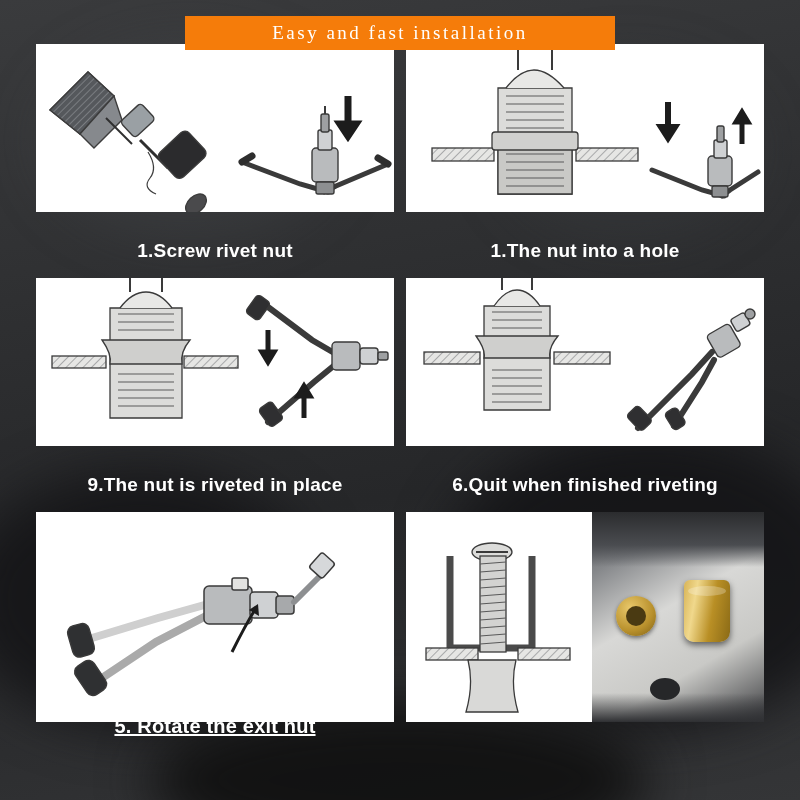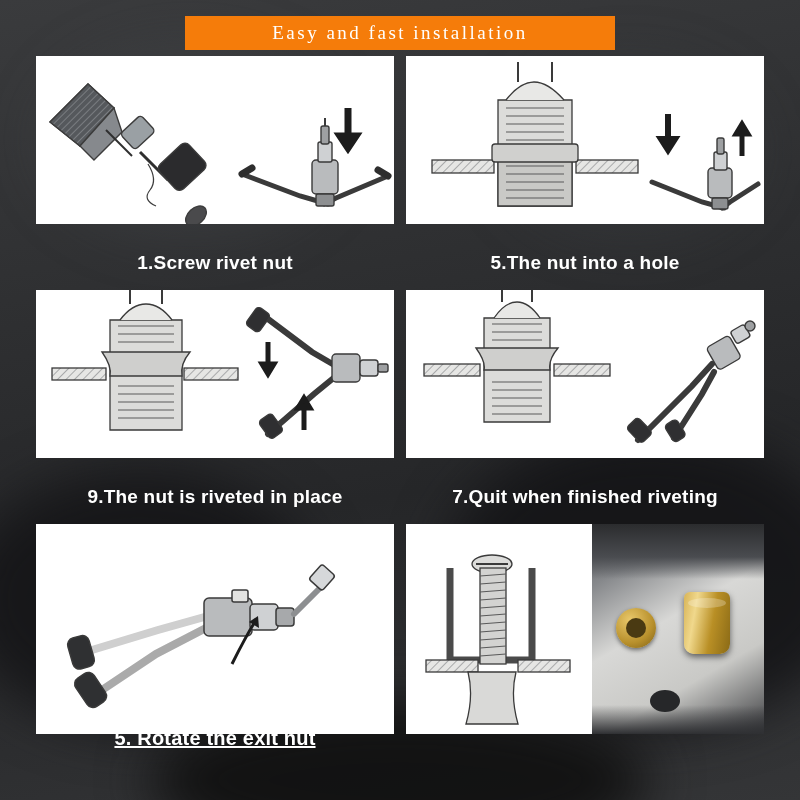--- a/index.html
+++ b/index.html
@@ -51,21 +51,21 @@
     font-size: 19px;
     color: #ffffff;
     letter-spacing: 2.5px;
     white-space: nowrap;
   }
 
   
   #grid {
     position: absolute;
     left: 36px;
-    top: 56px;
+    top: 44px;
     width: 728px;
     height: 730px;
     display: grid;
     grid-template-columns: 358px 358px;
     grid-template-rows: 222px 222px 228px;
     column-gap: 12px;
     row-gap: 16px;
     z-index: 3;
     gap: 12px;
   }
@@ -257,21 +257,21 @@
             <rect x="302" y="112" width="24" height="30" rx="4" fill="#b9bbbd"></rect>
             <rect x="308" y="96" width="13" height="18" rx="2" fill="#cfd1d3"></rect>
             <rect x="311" y="82" width="7" height="16" rx="2" fill="#9ea0a2"></rect>
             <rect x="306" y="142" width="16" height="11" rx="2" fill="#8d8f91"></rect>
           </g>
 
           <path d="M262 58 l0 30 M262 94 l-7 -11 l14 0 z" stroke="#1c1c1c" stroke-width="6" fill="#1c1c1c"></path>
           <path d="M336 100 l0 -26 M336 68 l-6 10 l12 0 z" stroke="#1c1c1c" stroke-width="5" fill="#1c1c1c"></path>
         </svg>
       </div>
-      <div class="caption">5.The nut into a hole</div>
+      <div class="caption">1.The nut into a hole</div>
     </div>
 
     <div class="cell">
       <div class="panel">
         <svg viewBox="0 0 358 168" width="358" height="168">
           <defs>
             <pattern id="hatch3" width="6" height="6" patternUnits="userSpaceOnUse" patternTransform="rotate(45)">
               <rect width="6" height="6" fill="#e6e6e4"></rect>
               <path d="M0 0 L0 6" stroke="#8d8f91" stroke-width="1.4"></path>
             </pattern>
@@ -330,21 +330,21 @@
             <path d="M232 150 L286 96 L306 74" fill="none" stroke-width="6" stroke-linecap="round"></path>
             <path d="M268 148 L296 104 L308 82" fill="none" stroke-width="6" stroke-linecap="round"></path>
             <rect x="220" y="138" width="16" height="22" rx="4" transform="rotate(-44 220 138)" fill="#2f2f31"></rect>
             <rect x="258" y="136" width="14" height="20" rx="4" transform="rotate(-32 258 136)" fill="#2f2f31"></rect>
             <rect x="300" y="58" width="26" height="26" rx="4" transform="rotate(-30 300 58)" fill="#b9bbbd"></rect>
             <rect x="324" y="42" width="16" height="14" rx="3" transform="rotate(-30 324 42)" fill="#cfd1d3"></rect>
             <circle cx="344" cy="36" r="5" fill="#9ea0a2"></circle>
           </g>
         </svg>
       </div>
-      <div class="caption">7.Quit when finished riveting</div>
+      <div class="caption">6.Quit when finished riveting</div>
     </div>
 
     <div class="cell tall">
       <div class="panel">
         <svg viewBox="0 0 358 210" width="358" height="210">
           <g stroke="#3a3a3a" stroke-width="1.5" fill="#cfcfcf">
 
             <path d="M60 170 L120 130 L170 104" fill="none" stroke-width="8" stroke-linecap="round" stroke="#cfcfcf"></path>
             <path d="M60 170 L120 130 L170 104" fill="none" stroke-width="8" stroke-linecap="round" stroke="#3a3a3a" stroke-opacity="0.25"></path>
             <rect x="36" y="158" width="22" height="34" rx="7" transform="rotate(-34 36 158)" fill="#2f3032"></rect>

